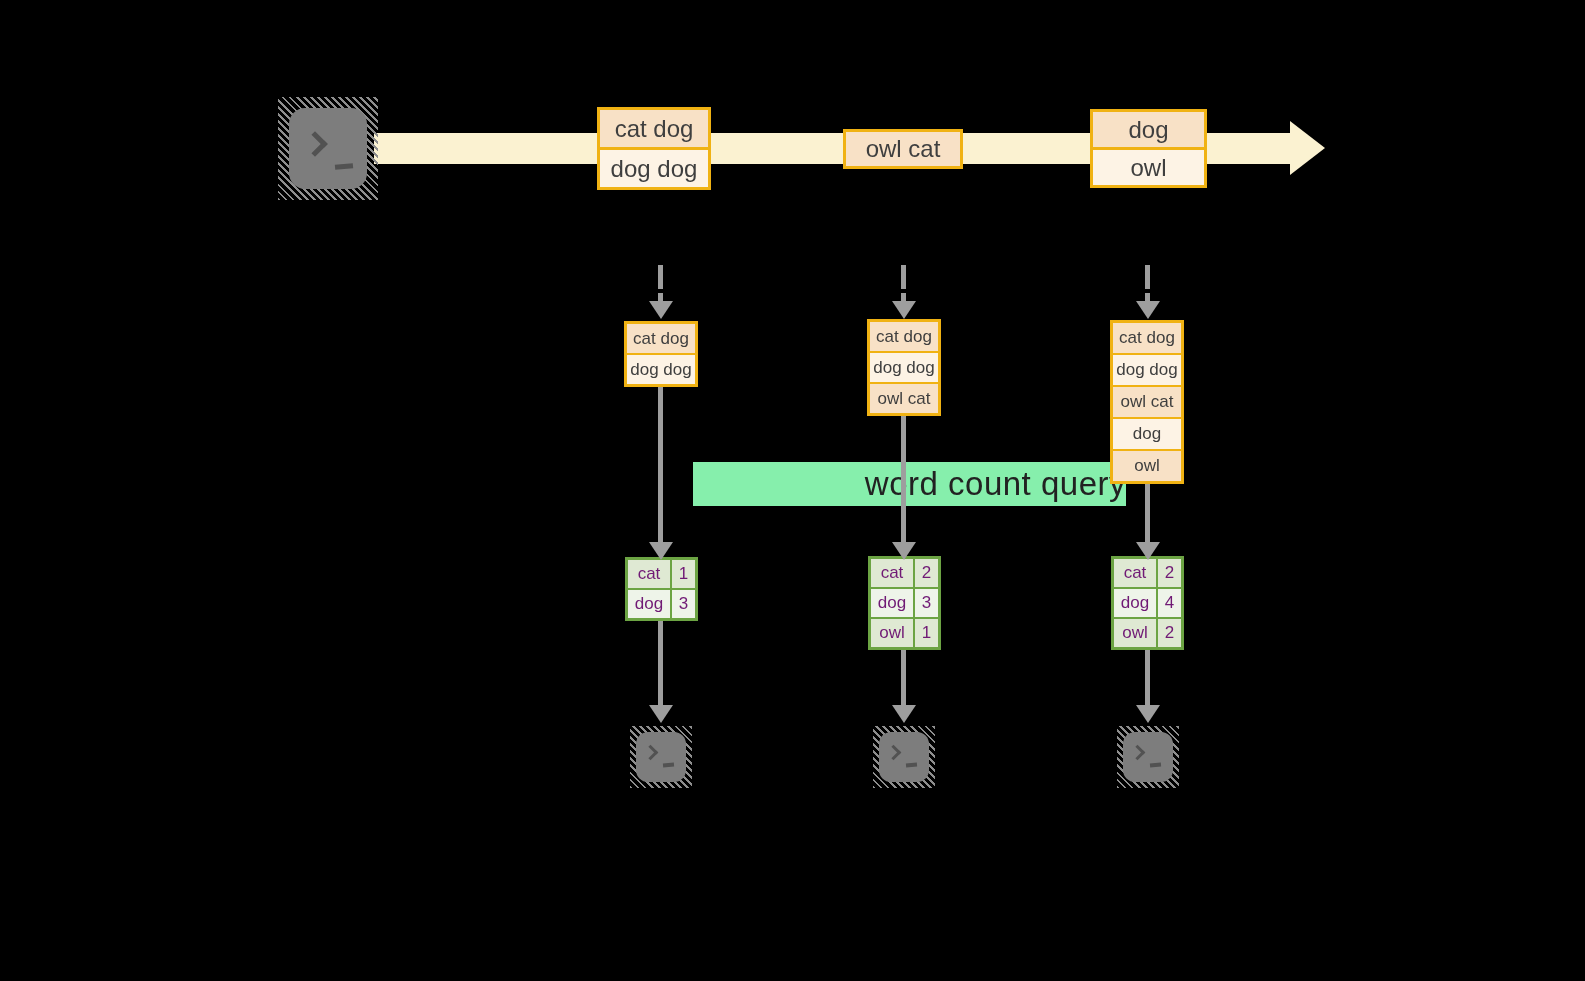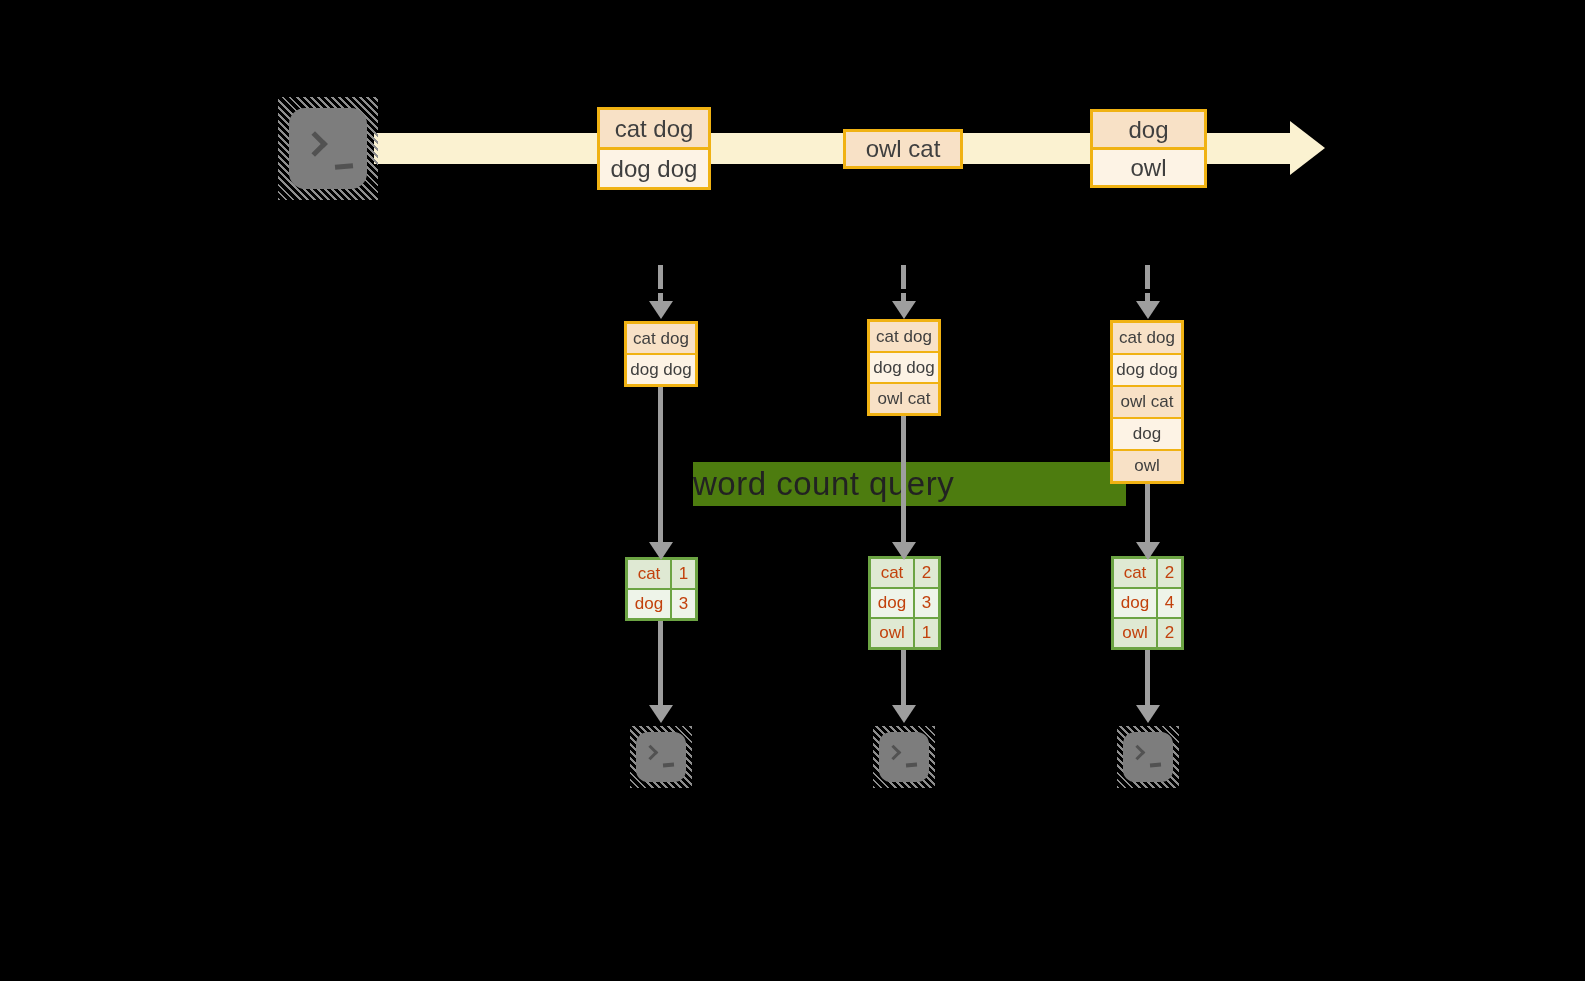--- a/index.html
+++ b/index.html
@@ -63,27 +63,27 @@
   
   .otable{position:absolute;border:3px solid var(--record-border);width:68px;z-index:3;}
   .srow{display:flex;align-items:center;justify-content:center;
     font-size:17px;color:var(--ink);height:29px;}
   .otable-c3 .srow{height:30px;}
   .srow:nth-child(odd){background:var(--record-fill-dark);}
   .srow:nth-child(even){background:var(--record-fill-light);}
   .srow + .srow{border-top:2px solid var(--record-border);}
   
   .query-label{position:absolute;left:693px;top:462px;width:433px;height:44px;
-    background:#4d7c0f;z-index:2;display:flex;align-items:center;justify-content:flex-start;}
+    background:#86efac;z-index:2;display:flex;align-items:center;justify-content:flex-end;}
   .query-text{position:relative;z-index:5;font-size:33px;color:var(--label-ink);letter-spacing:.5px;}
   
   .gtable{position:absolute;border:3px solid var(--count-border);background:var(--count-border);
     display:grid;grid-template-columns:42px 23px;gap:2px;z-index:3;}
   .gcell{height:28px;display:flex;align-items:center;justify-content:center;
-    font-size:17px;color:#c2410c;background:var(--count-fill-light);}
+    font-size:17px;color:#701a75;background:var(--count-fill-light);}
   .gcell:nth-child(4n+1),.gcell:nth-child(4n+2){background:var(--count-fill-dark);}
 </style>
 </head>
 <body>
 
 <div class="stage">
 
   <div class="band"></div>
   <div class="band-head"></div>
 

